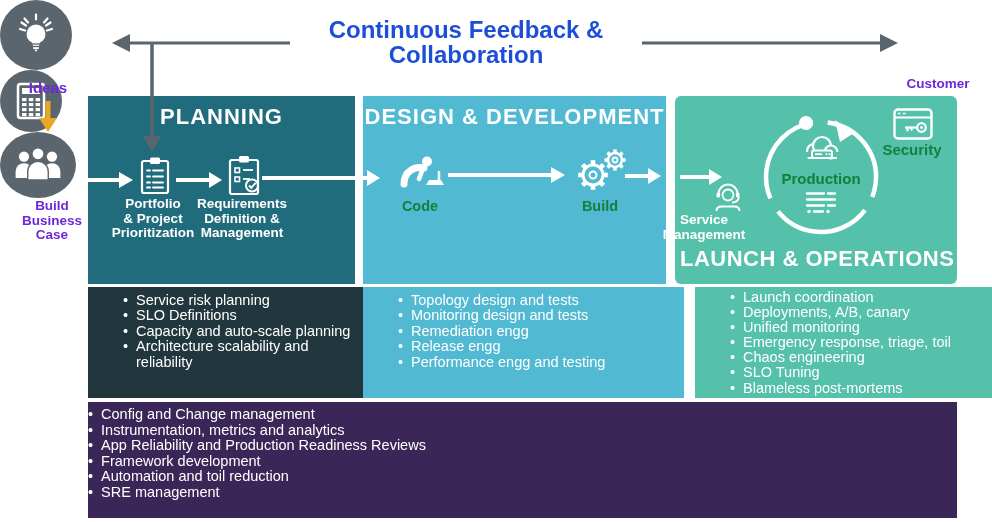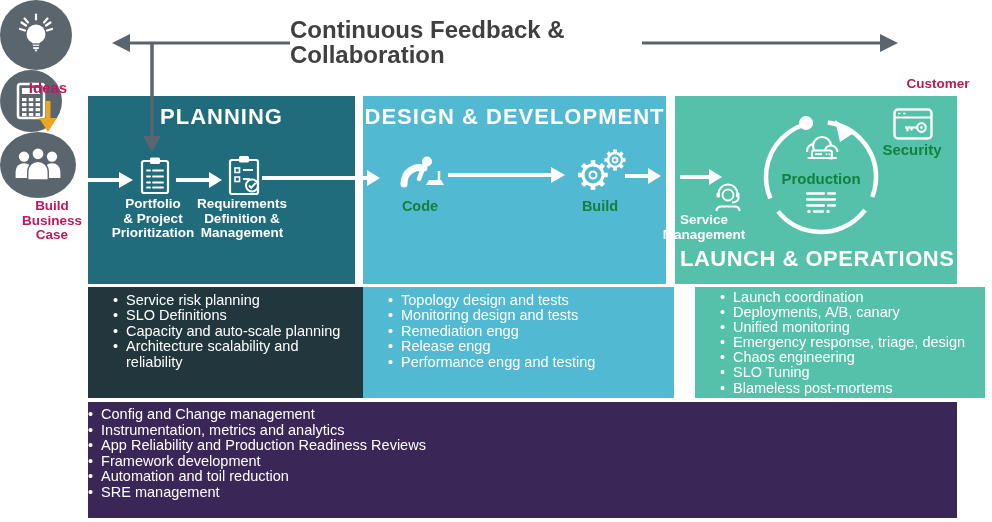--- a/index.html
+++ b/index.html
@@ -4,50 +4,50 @@
 <style>
   html,body{margin:0;padding:0;background:#fff;}
   #canvas{position:relative;width:992px;height:522px;background:#fff;overflow:hidden;
           font-family:"Liberation Sans",sans-serif;}
   .circle{background:#5b656e;border-radius:50%;display:flex;align-items:center;justify-content:center;z-index:6;}
   .phase-box{position:absolute;z-index:1;}
   .phase-title{position:absolute;width:100%;text-align:center;color:#fff;font-weight:bold;
                font-size:22px;letter-spacing:1px;z-index:6;}
   .icon-label{position:absolute;text-align:center;color:#fff;font-weight:bold;font-size:13.5px;
               line-height:14.5px;z-index:6;}
-  .gray-label{position:absolute;text-align:center;color:#be185d;font-weight:bold;z-index:6;}
+  .gray-label{position:absolute;text-align:center;color:#6d28d9;font-weight:bold;z-index:6;}
   .step-label{position:absolute;text-align:center;color:#15803d;font-weight:bold;font-size:14.5px;z-index:6;}
-  .bullets{position:absolute;z-index:2;margin:0;padding:6px 10px 0 18px;list-style:none;
+  .bullets{position:absolute;z-index:2;margin:0;padding:6px 10px 0 28px;list-style:none;
            color:#fff;font-size:14.5px;line-height:15.4px;}
   .bullets li{position:relative;padding-left:20px;text-indent:0;}
   .bullets li::before{content:"\2022";position:absolute;left:7px;}
   .bullets-tight{line-height:15.1px;padding-top:3px;margin-left:20px;}
   #shared-list{position:absolute;z-index:2;margin:0;padding:5px 0 0 0;list-style:none;
                color:#fff;font-size:14.5px;line-height:15.6px;text-align:left;width:869px;}
   #shared-list li::before{content:"\2022";margin-right:8px;}
   #overlay{position:absolute;left:0;top:0;z-index:5;pointer-events:none;}
-  #banner{position:absolute;left:290px;top:17px;width:352px;background:#fff;
-          color:#404040;font-weight:bold;font-size:24px;line-height:25px;z-index:6;}
+  #banner{position:absolute;left:290px;top:17px;width:352px;text-align:center;background:#fff;
+          color:#1d4ed8;font-weight:bold;font-size:24px;line-height:25px;z-index:6;}
   svg{display:block;}
   .icon{position:absolute;z-index:6;}
 </style>
 </head>
 <body>
 
 <div id="canvas">
 
   <div class="phase-box" style="left:88px;top:96px;width:267px;height:188px;background:#206c7d;">
     <div class="phase-title" style="top:8px;">PLANNING</div>
   </div>
 
   <div class="phase-box" style="left:363px;top:96px;width:303px;height:188px;background:#52b9d3;">
     <div class="phase-title" style="top:8px;">DESIGN &amp; DEVELOPMENT</div>
   </div>
 
-  <div class="phase-box" style="left:675px;top:96px;width:282px;height:188px;background:#56c1aa;">
+  <div class="phase-box" style="left:675px;top:96px;width:282px;height:188px;background:#56c1aa;border-radius:6px;">
     <div class="phase-title" style="top:150px;left:5px;width:auto;text-align:left;letter-spacing:0.5px;">LAUNCH &amp; OPERATIONS</div>
   </div>
 
   <ul class="bullets" style="left:88px;top:287px;width:247px;height:105px;background:#22363d;padding-right:10px;">
     <li>Service risk planning</li>
     <li>SLO Definitions</li>
     <li>Capacity and auto-scale planning</li>
     <li>Architecture scalability and reliability</li>
   </ul>
 
@@ -56,21 +56,21 @@
     <li>Monitoring design and tests</li>
     <li>Remediation engg</li>
     <li>Release engg</li>
     <li>Performance engg and testing</li>
   </ul>
 
   <ul class="bullets bullets-tight" style="left:675px;top:287px;width:262px;height:108px;background:#56c1aa;">
     <li>Launch coordination</li>
     <li>Deployments, A/B, canary</li>
     <li>Unified monitoring</li>
-    <li>Emergency response, triage, design</li>
+    <li>Emergency response, triage, toil</li>
     <li>Chaos engineering</li>
     <li>SLO Tuning</li>
     <li>Blameless post-mortems</li>
   </ul>
 
   <ul id="shared-list" style="left:88px;top:402px;height:111px;background:#3b2658;">
     <li>Config and Change management</li>
     <li>Instrumentation, metrics and analytics</li>
     <li>App Reliability and Production Readiness Reviews</li>
     <li>Framework development</li>

